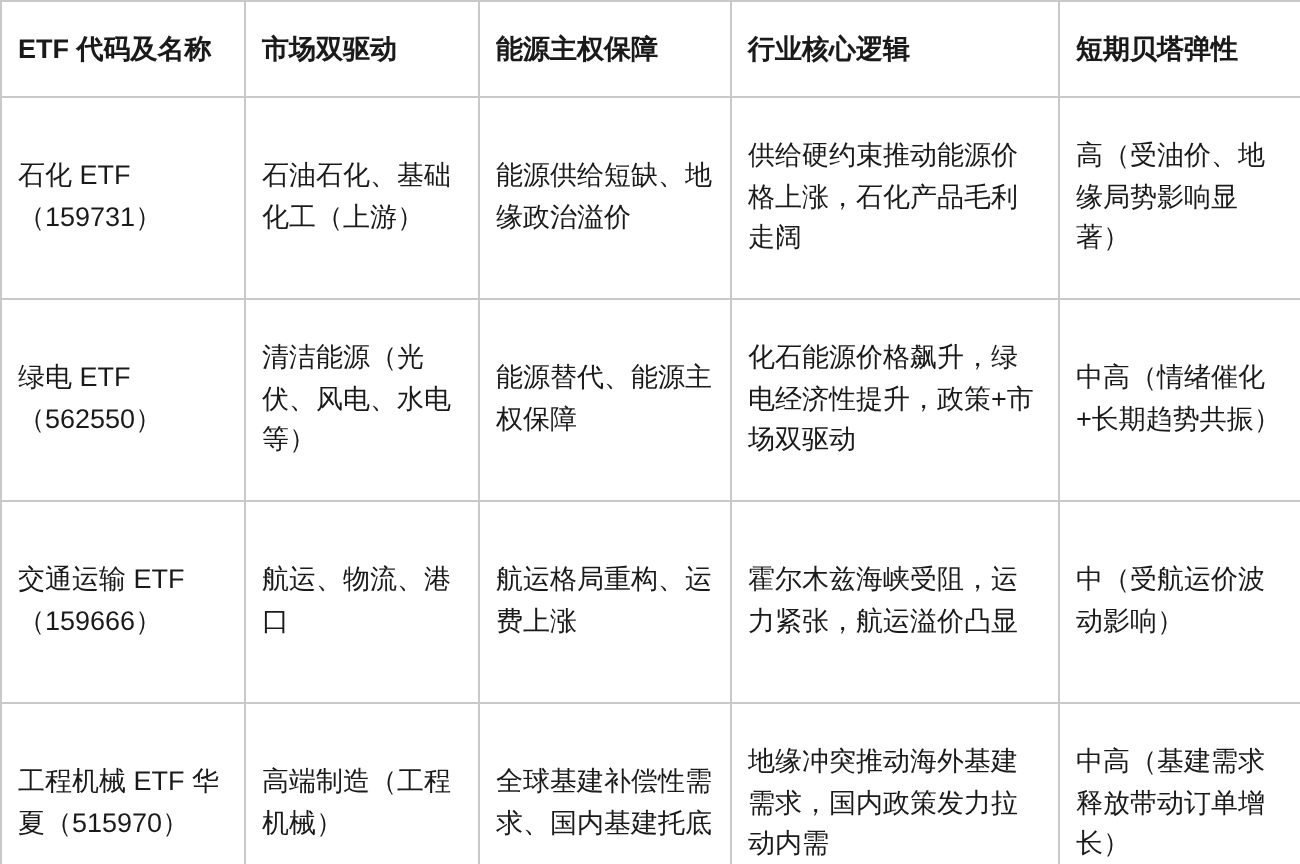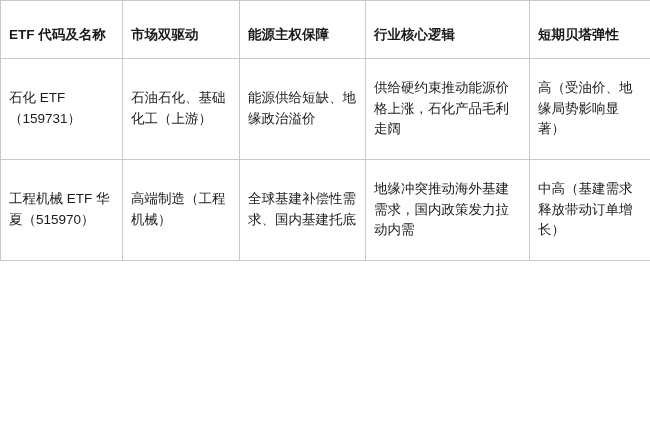--- a/index.html
+++ b/index.html
@@ -24,21 +24,21 @@
     border: 1px solid #c9c9c9;
     vertical-align: middle;
     padding: 6px 8px;
     font-size: 13.5px;
     line-height: 1.55;
   }
   #etf-table thead th {
     font-weight: bold;
     text-align: left;
     height: 34px;
-    padding-top: 17px;
+    padding-top: 7px;
     padding-bottom: 6px;
     background: #ffffff;
   }
   #etf-table thead th:first-child {
     text-align: left;
   }
   #etf-table tbody td {
     height: 88px;
   }
   
@@ -76,20 +76,34 @@
   </thead>
   <tbody>
     <tr>
       <td class="col-name">石化 ETF（159731）</td>
       <td class="col-text">石油石化、基础化工（上游）</td>
       <td class="col-text">能源供给短缺、地缘政治溢价</td>
       <td class="col-text">供给硬约束推动能源价格上涨，石化产品毛利走阔</td>
       <td class="col-text">高（受油价、地缘局势影响显著）</td>
     </tr>
     <tr>
+      <td class="col-name">绿电 ETF（562550）</td>
+      <td class="col-text">清洁能源（光伏、风电、水电等）</td>
+      <td class="col-text">能源替代、能源主权保障</td>
+      <td class="col-text">化石能源价格飙升，绿电经济性提升，政策+市场双驱动</td>
+      <td class="col-text">中高（情绪催化+长期趋势共振）</td>
+    </tr>
+    <tr>
+      <td class="col-name">交通运输 ETF（159666）</td>
+      <td class="col-text">航运、物流、港口</td>
+      <td class="col-text">航运格局重构、运费上涨</td>
+      <td class="col-text">霍尔木兹海峡受阻，运力紧张，航运溢价凸显</td>
+      <td class="col-text">中（受航运价波动影响）</td>
+    </tr>
+    <tr>
       <td class="col-name">工程机械 ETF 华夏（515970）</td>
       <td class="col-text">高端制造（工程机械）</td>
       <td class="col-text">全球基建补偿性需求、国内基建托底</td>
       <td class="col-text">地缘冲突推动海外基建需求，国内政策发力拉动内需</td>
       <td class="col-text">中高（基建需求释放带动订单增长）</td>
     </tr>
   </tbody>
 </table>
 
 </body></html>

